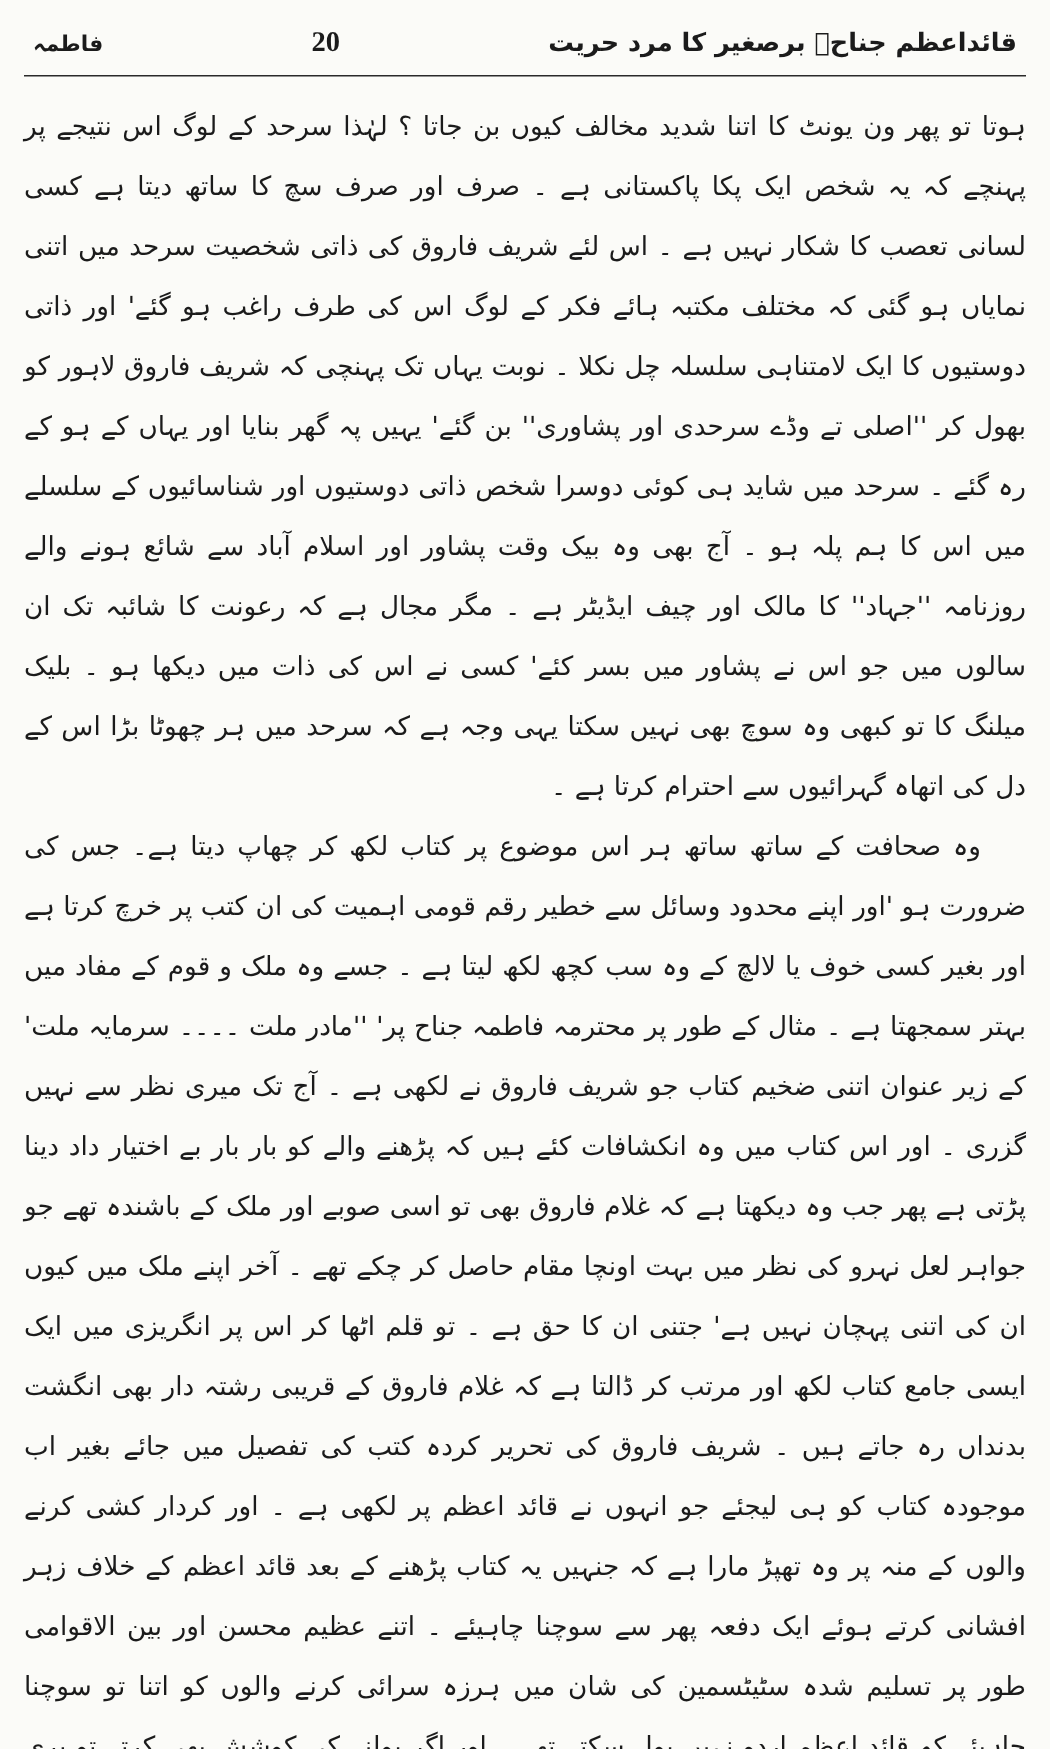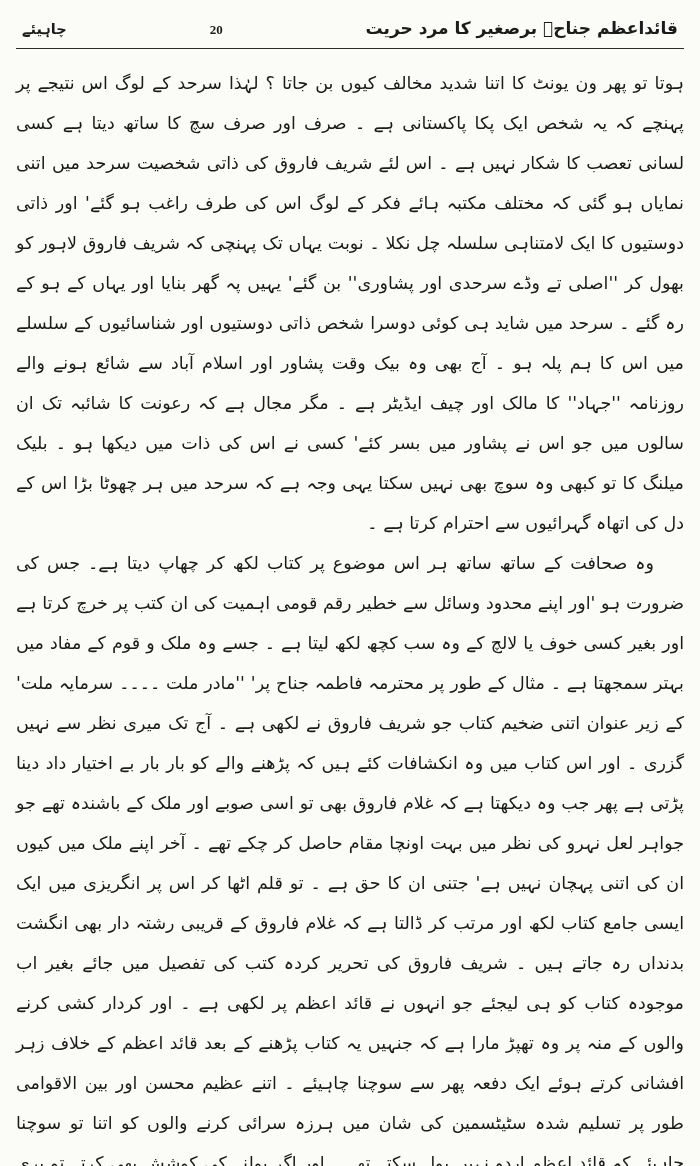--- a/index.html
+++ b/index.html
@@ -26,21 +26,21 @@
     justify-content: space-between;
     padding: 4px 6px 2px 6px;
   }
   .header-right {
     font-size: 17px;
     font-weight: bold;
     letter-spacing: 0;
   }
   .page-number {
     font-family: "Liberation Serif", serif;
-    font-size: 13px;
+    font-size: 19px;
     font-weight: bold;
     direction: ltr;
   }
   .header-left {
     font-size: 14.5px;
     font-weight: bold;
   }
   .header-rule {
     border: none;
     border-top: 1.5px solid #2a2a2a;
@@ -60,21 +60,21 @@
   }
 </style>
 </head>
 <body>
 
 <div class="page">
 
   <header class="page-header">
     <span class="header-right">قائداعظم جناحؒ برصغیر کا مرد حریت</span>
     <span class="page-number">20</span>
-    <span class="header-left">چاہیئے</span>
+    <span class="header-left">فاطمہ</span>
   </header>
 
   <hr class="header-rule">
 
   <main class="body-text">
     <p>ہوتا تو پھر ون یونٹ کا اتنا شدید مخالف کیوں بن جاتا ؟ لہٰذا سرحد کے لوگ اس نتیجے پر پہنچے کہ یہ شخص ایک پکا پاکستانی ہے ۔ صرف اور صرف سچ کا ساتھ دیتا ہے کسی لسانی تعصب کا شکار نہیں ہے ۔ اس لئے شریف فاروق کی ذاتی شخصیت سرحد میں اتنی نمایاں ہو گئی کہ مختلف مکتبہ ہائے فکر کے لوگ اس کی طرف راغب ہو گئے' اور ذاتی دوستیوں کا ایک لامتناہی سلسلہ چل نکلا ۔ نوبت یہاں تک پہنچی کہ شریف فاروق لاہور کو بھول کر ''اصلی تے وڈے سرحدی اور پشاوری'' بن گئے' یہیں پہ گھر بنایا اور یہاں کے ہو کے رہ گئے ۔ سرحد میں شاید ہی کوئی دوسرا شخص ذاتی دوستیوں اور شناسائیوں کے سلسلے میں اس کا ہم پلہ ہو ۔ آج بھی وہ بیک وقت پشاور اور اسلام آباد سے شائع ہونے والے روزنامہ ''جہاد'' کا مالک اور چیف ایڈیٹر ہے ۔ مگر مجال ہے کہ رعونت کا شائبہ تک ان سالوں میں جو اس نے پشاور میں بسر کئے' کسی نے اس کی ذات میں دیکھا ہو ۔ بلیک میلنگ کا تو کبھی وہ سوچ بھی نہیں سکتا یہی وجہ ہے کہ سرحد میں ہر چھوٹا بڑا اس کے دل کی اتھاہ گہرائیوں سے احترام کرتا ہے ۔</p>
     <p class="indented">وہ صحافت کے ساتھ ساتھ ہر اس موضوع پر کتاب لکھ کر چھاپ دیتا ہے۔ جس کی ضرورت ہو 'اور اپنے محدود وسائل سے خطیر رقم قومی اہمیت کی ان کتب پر خرچ کرتا ہے اور بغیر کسی خوف یا لالچ کے وہ سب کچھ لکھ لیتا ہے ۔ جسے وہ ملک و قوم کے مفاد میں بہتر سمجھتا ہے ۔ مثال کے طور پر محترمہ فاطمہ جناح پر' ''مادر ملت ۔۔۔۔ سرمایہ ملت' کے زیر عنوان اتنی ضخیم کتاب جو شریف فاروق نے لکھی ہے ۔ آج تک میری نظر سے نہیں گزری ۔ اور اس کتاب میں وہ انکشافات کئے ہیں کہ پڑھنے والے کو بار بار بے اختیار داد دینا پڑتی ہے پھر جب وہ دیکھتا ہے کہ غلام فاروق بھی تو اسی صوبے اور ملک کے باشندہ تھے جو جواہر لعل نہرو کی نظر میں بہت اونچا مقام حاصل کر چکے تھے ۔ آخر اپنے ملک میں کیوں ان کی اتنی پہچان نہیں ہے' جتنی ان کا حق ہے ۔ تو قلم اٹھا کر اس پر انگریزی میں ایک ایسی جامع کتاب لکھ اور مرتب کر ڈالتا ہے کہ غلام فاروق کے قریبی رشتہ دار بھی انگشت بدنداں رہ جاتے ہیں ۔ شریف فاروق کی تحریر کردہ کتب کی تفصیل میں جائے بغیر اب موجودہ کتاب کو ہی لیجئے جو انہوں نے قائد اعظم پر لکھی ہے ۔ اور کردار کشی کرنے والوں کے منہ پر وہ تھپڑ مارا ہے کہ جنہیں یہ کتاب پڑھنے کے بعد قائد اعظم کے خلاف زہر افشانی کرتے ہوئے ایک دفعہ پھر سے سوچنا چاہیئے ۔ اتنے عظیم محسن اور بین الاقوامی طور پر تسلیم شدہ سٹیٹسمین کی شان میں ہرزہ سرائی کرنے والوں کو اتنا تو سوچنا چاہیئے کہ قائد اعظم اردو نہیں بول سکتے تھے ۔ اور اگر بولنے کی کوشش بھی کرتے تو بری طرح پھنس جاتے تھے ۔ ان کی مادری زبان گجراتی تھی اور تقریر خوبصورت انگریزی میں کرتے تھے ۔ برصغیر کے مسلمانوں کا اس زمانے میں ایک فیصد بھی انگریزی خواں نہیں تھا ۔ مگر جب قائد اعظم</p>
   </main>
 
 </div>

